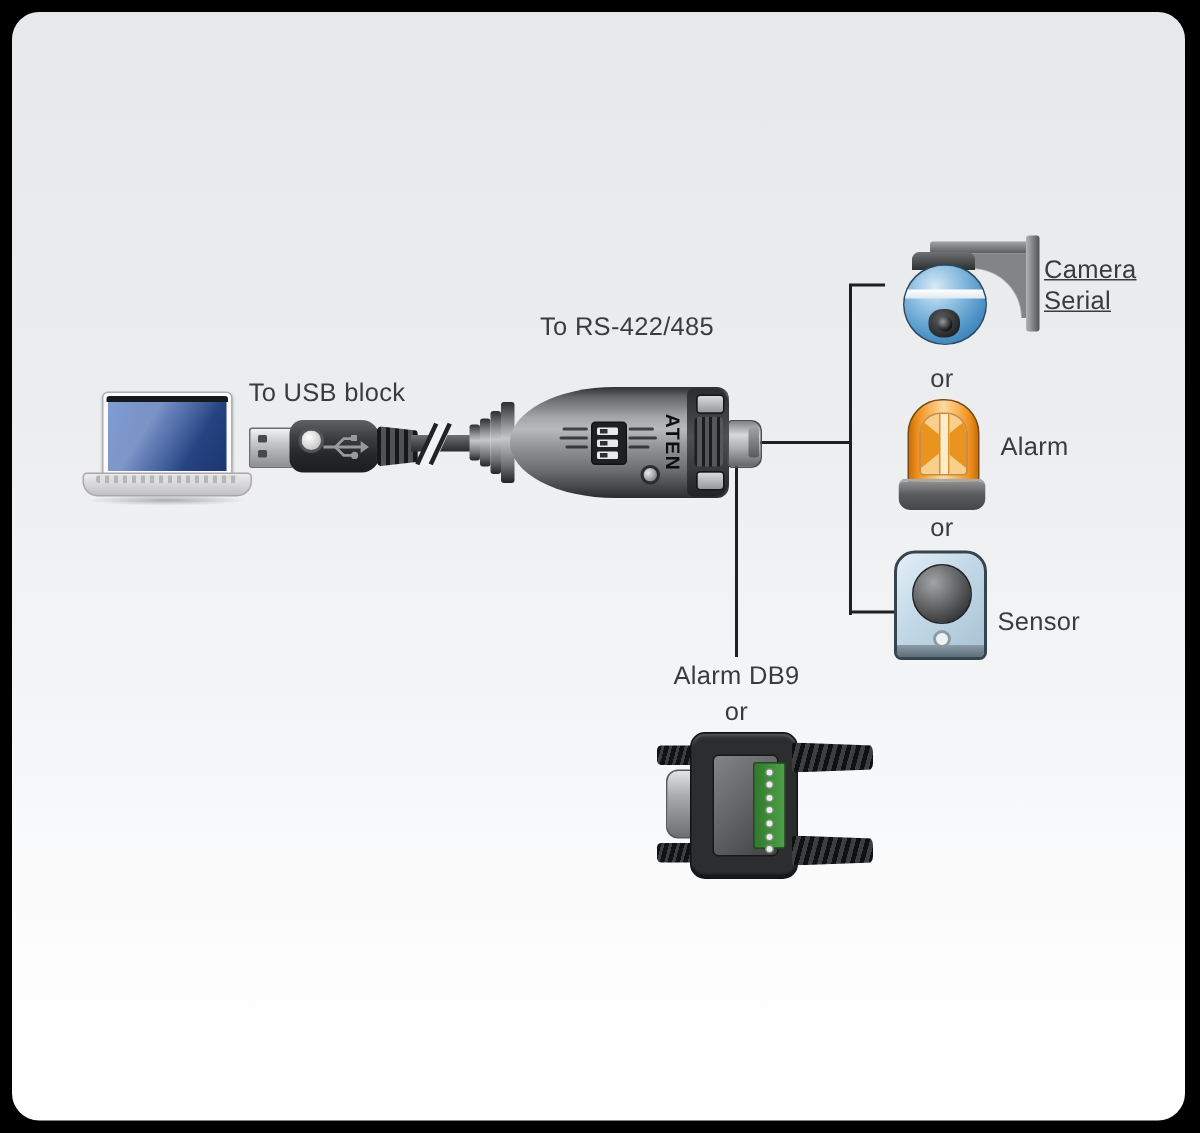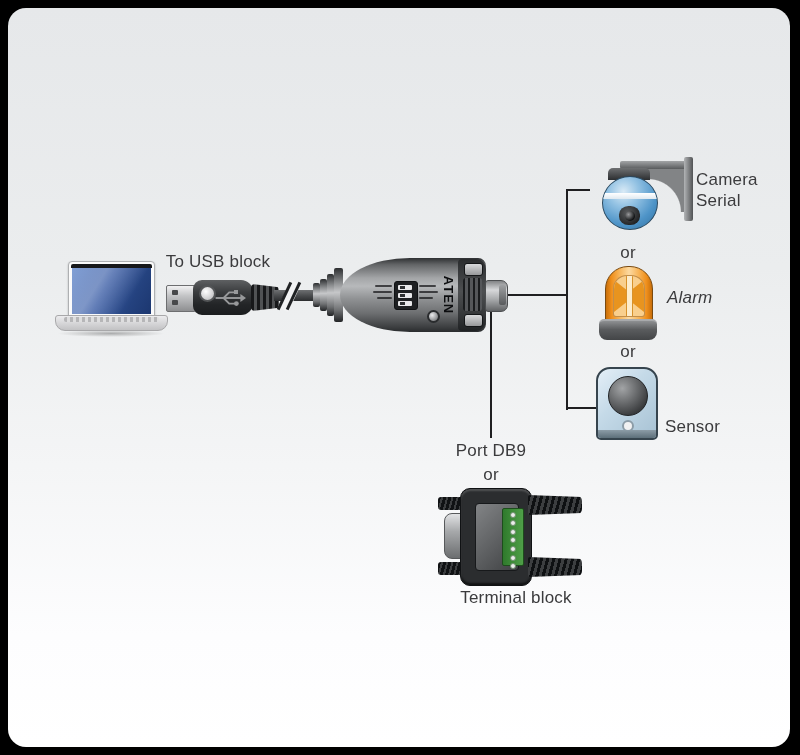--- a/index.html
+++ b/index.html
@@ -261,27 +261,27 @@
         <div class="tb-screwdot"></div>
         <div class="tb-screwdot"></div>
         <div class="tb-screwdot"></div>
       </div>
       <div class="tb-prong" style="left:92px;top:9px;"></div>
       <div class="tb-prong" style="left:92px;top:71px;"></div>
     </div>
 
     <div class="label center" style="left:150px;top:243px;width:120px;">To USB block</div>
     <div class="label center" style="left:335px;top:199px;width:150px;">
-    </div>
-    <div class="label" style="left:688px;top:161px;width:90px;">
+      <div>To RS-422/485</div>
+    </div>
+    <div class="label" style="left:688px;top:161px;width:90px;text-decoration:underline;">
       <div>Camera</div>
       <div>Serial</div>
     </div>
     <div class="label center" style="left:600px;top:234px;width:40px;">or</div>
-    <div class="label" style="left:659px;top:279px;font-style:italic;">Alarm</div>
+    <div class="label" style="left:659px;top:279px;">Alarm</div>
     <div class="label center" style="left:600px;top:333px;width:40px;">or</div>
-    <div class="label" style="left:657px;top:408px;">Sensor</div>
-    <div class="label center" style="left:433px;top:432px;width:100px;">Port DB9</div>
+    <div class="label" style="left:657px;top:396px;">Sensor</div>
+    <div class="label center" style="left:433px;top:432px;width:100px;">Alarm DB9</div>
     <div class="label center" style="left:433px;top:456px;width:100px;">or</div>
-    <div class="label center" style="left:438px;top:579px;width:140px;">Terminal block</div>
 
   </div>
 </div>
 
 </body></html>

